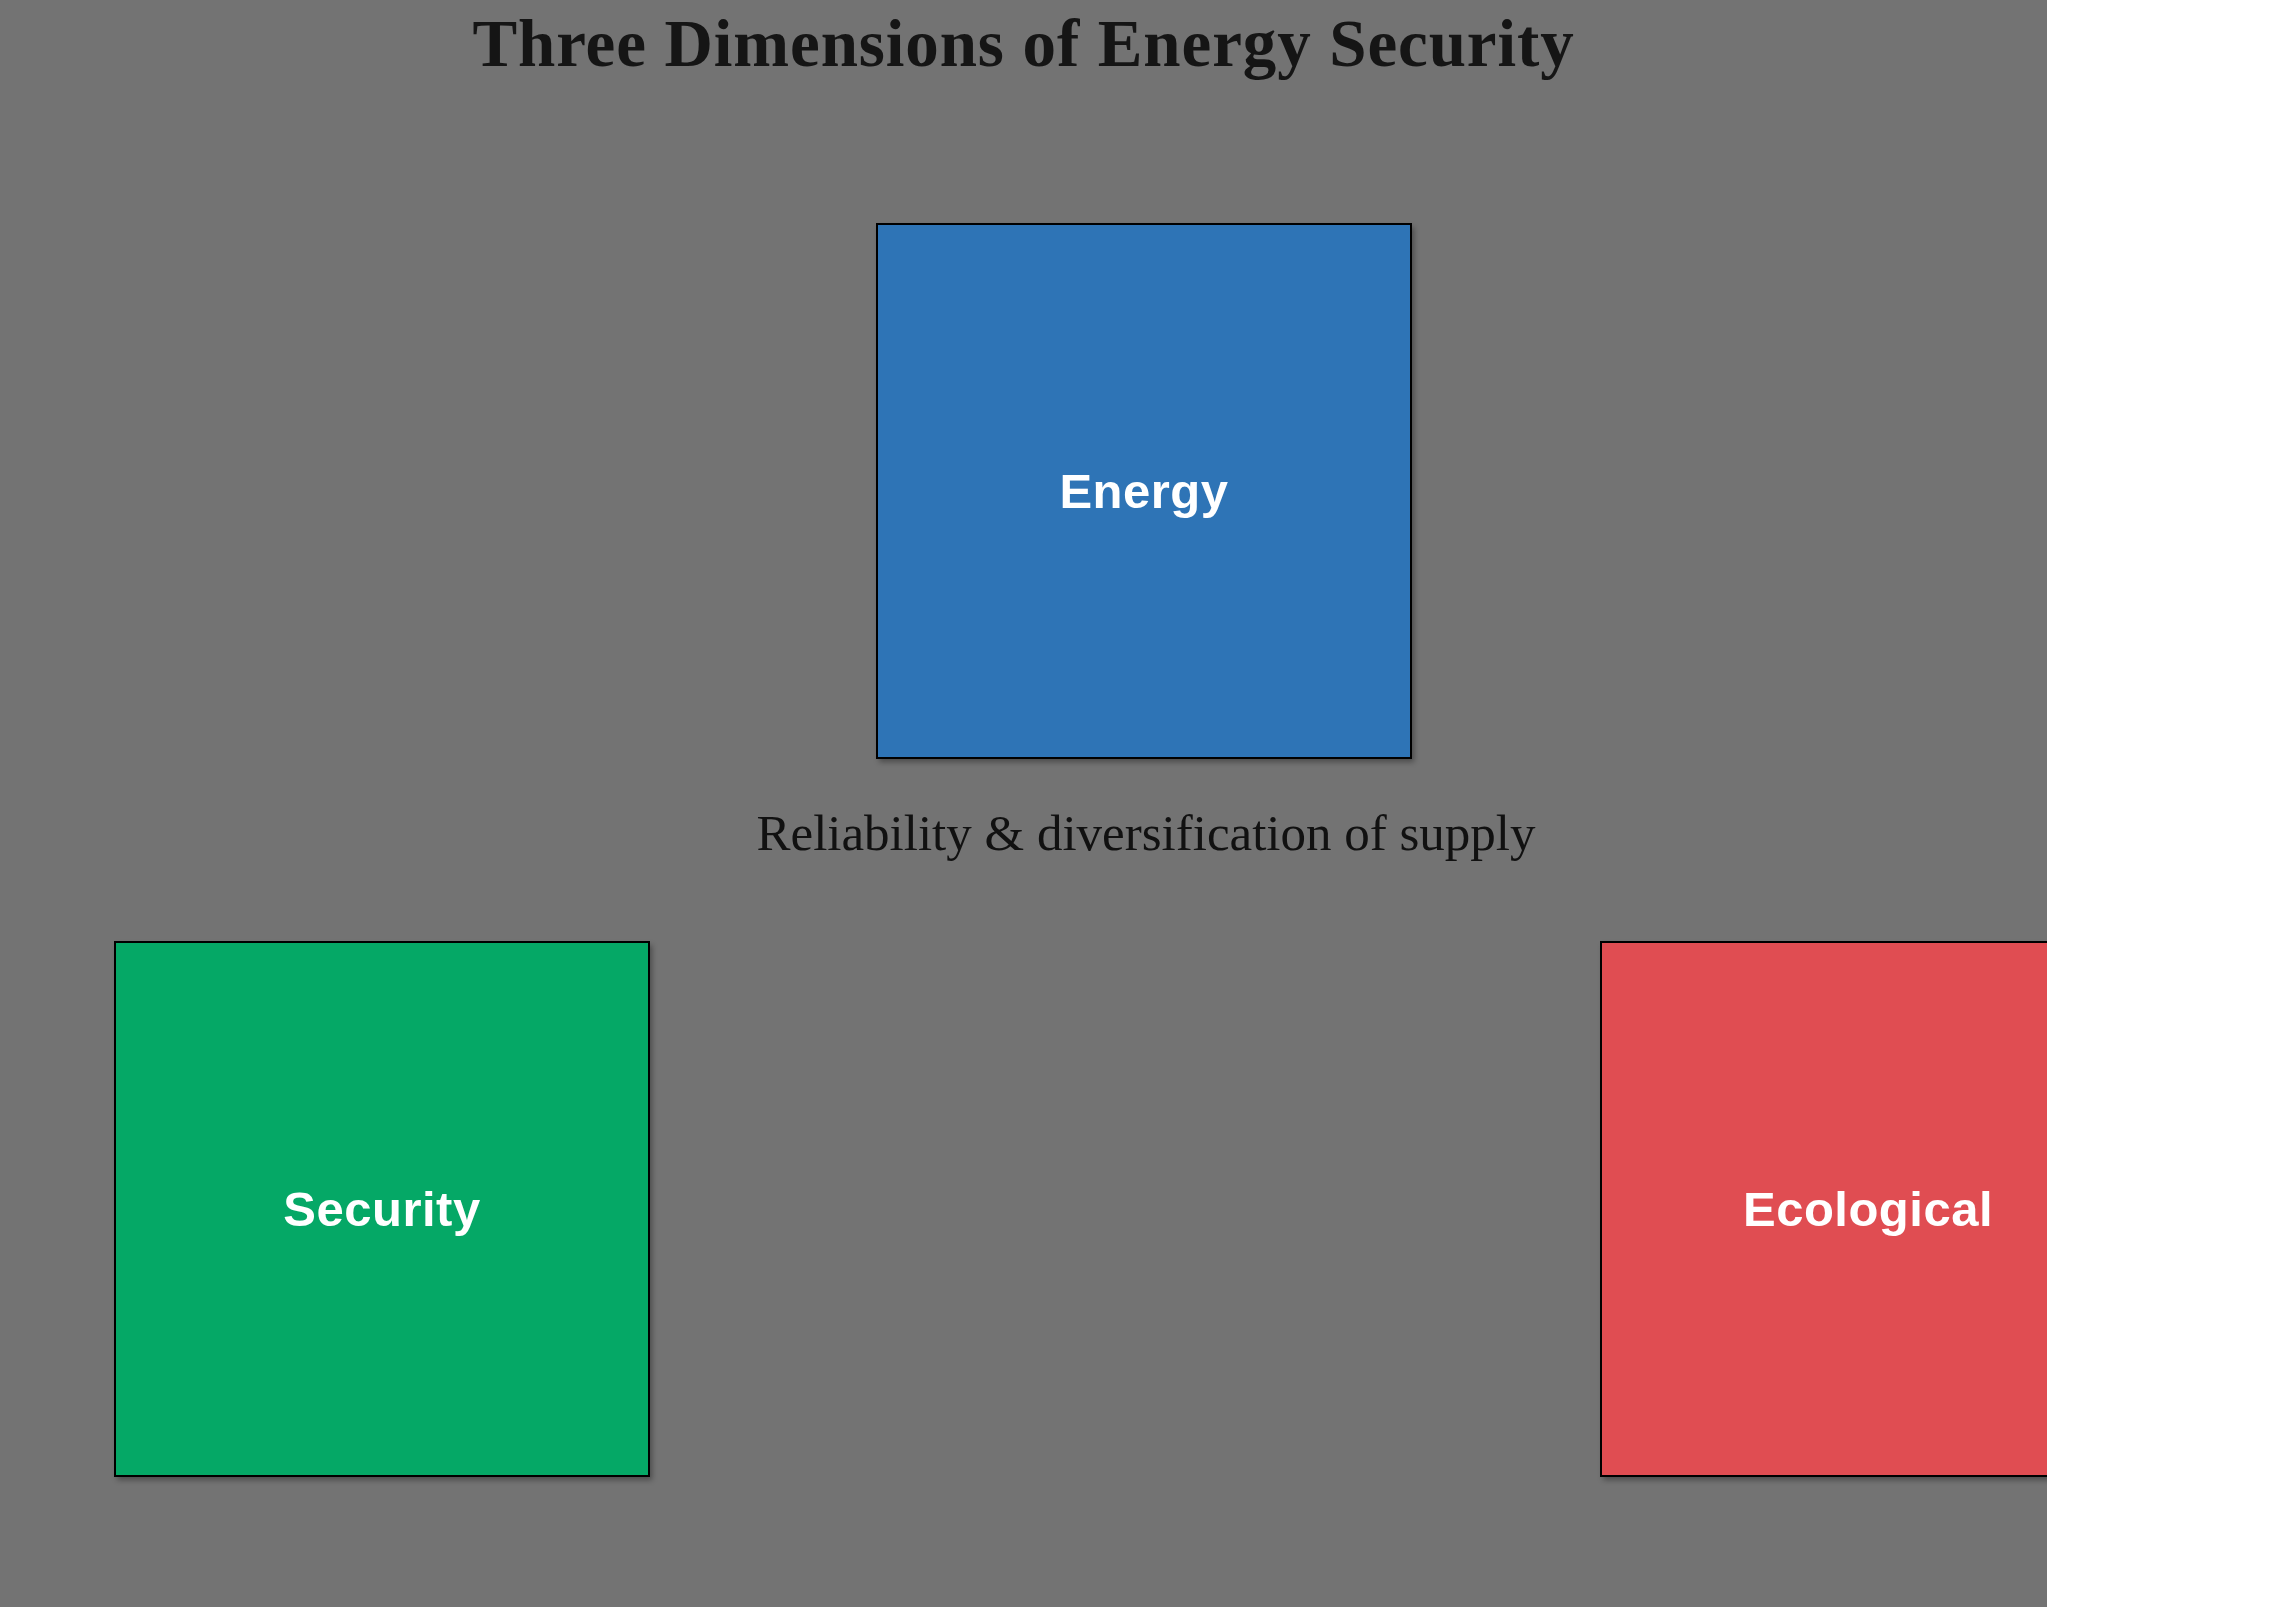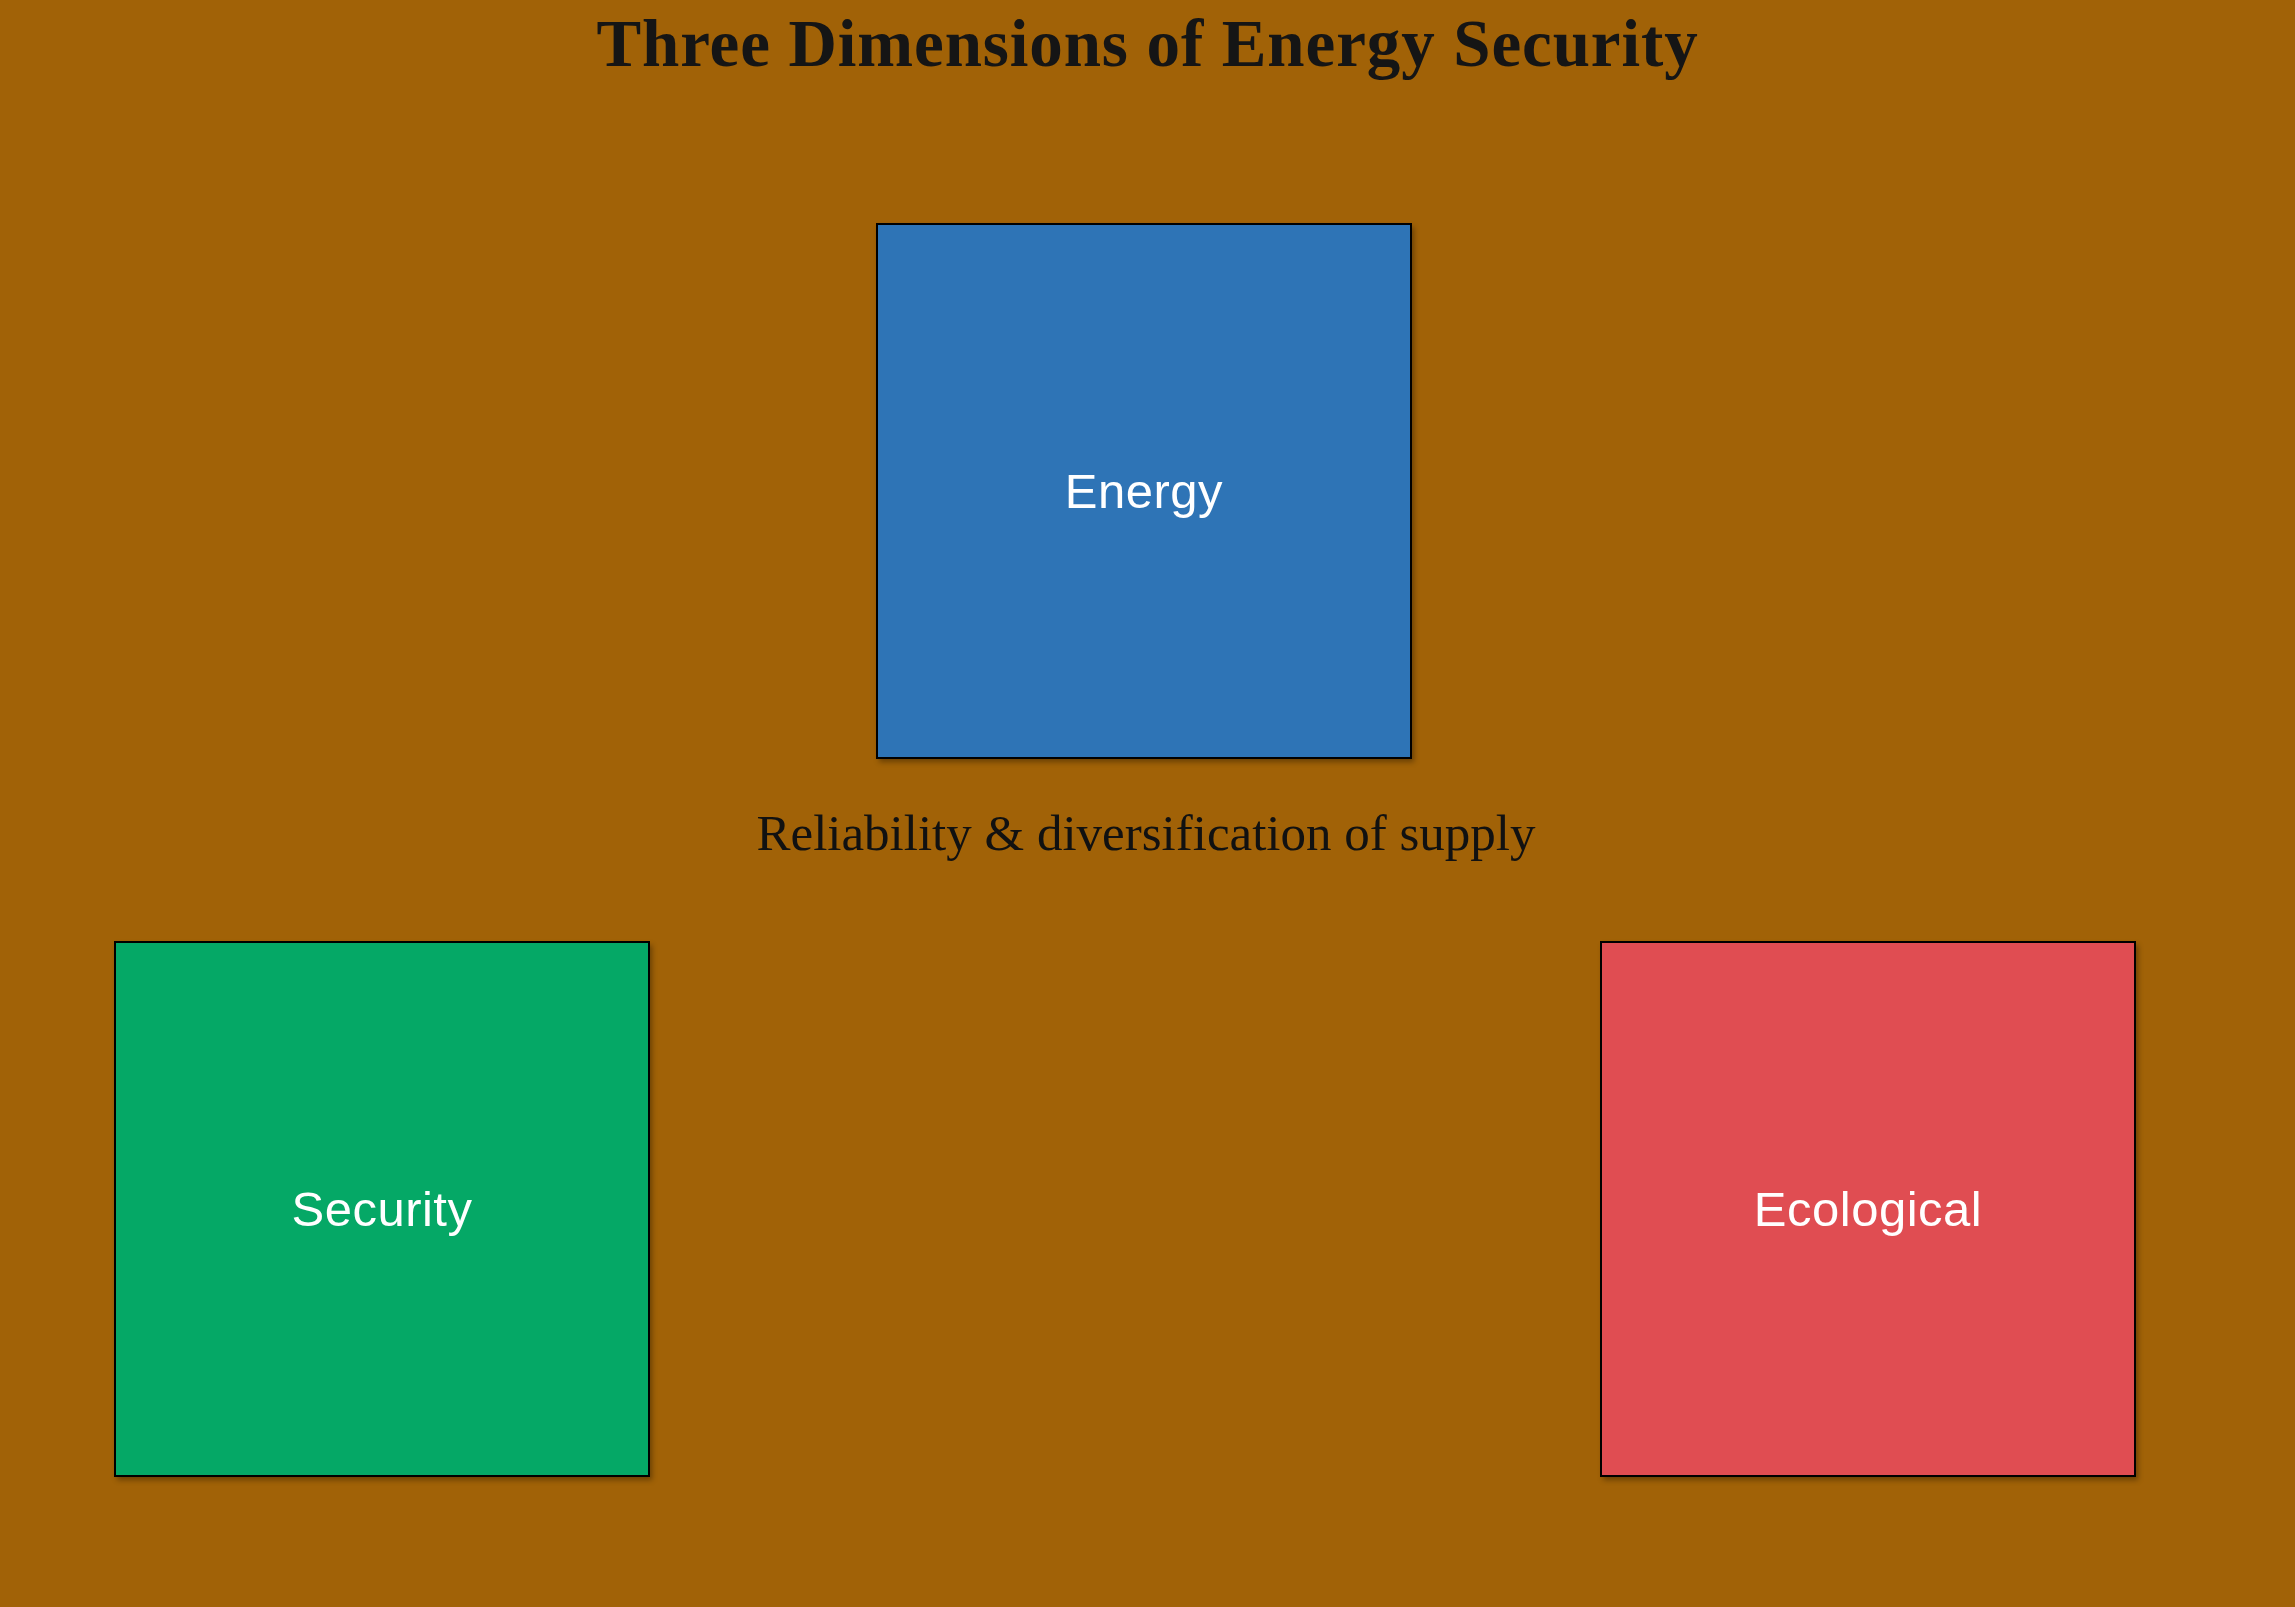--- a/index.html
+++ b/index.html
@@ -2,23 +2,23 @@
 <html style="font-size:14.4px"><head>
 <meta charset="utf-8">
 <style>
   html, body {
     margin: 0;
     padding: 0;
     background: #ffffff;
   }
   #canvas {
     position: relative;
-    width: 2295px;
+    width: 2047px;
     height: 1608px;
-    background: #a16207;
+    background: #737373;
     font-family: "Liberation Serif", serif;
     overflow: hidden;
   }
   .title {
     position: absolute;
     top: 5.4px;
     left: 0;
     width: 100%;
     text-align: center;
     font-size: 67px;
@@ -32,21 +32,21 @@
     height: 536px;
     border: 2.7px solid #000000;
     box-sizing: border-box;
     display: flex;
     align-items: center;
     justify-content: center;
     box-shadow: 2.7px 3.6px 5.4px rgba(0,0,0,0.35);
   }
   .box-label {
     font-family: "Liberation Sans", sans-serif;
-    font-weight: normal;
+    font-weight: bold;
     font-size: 49px;
     color: #ffffff;
     letter-spacing: 0.5px;
   }
   .caption {
     position: absolute;
     transform: translateX(-50%);
     white-space: nowrap;
     font-size: 51px;
     color: #111111;

